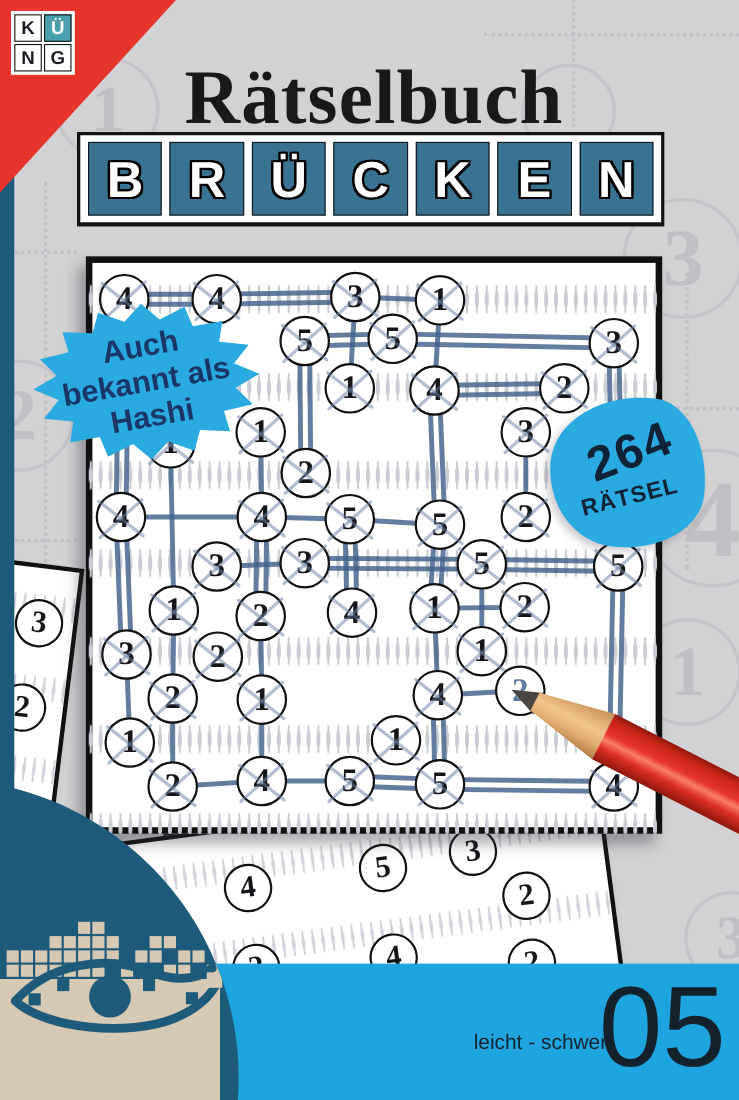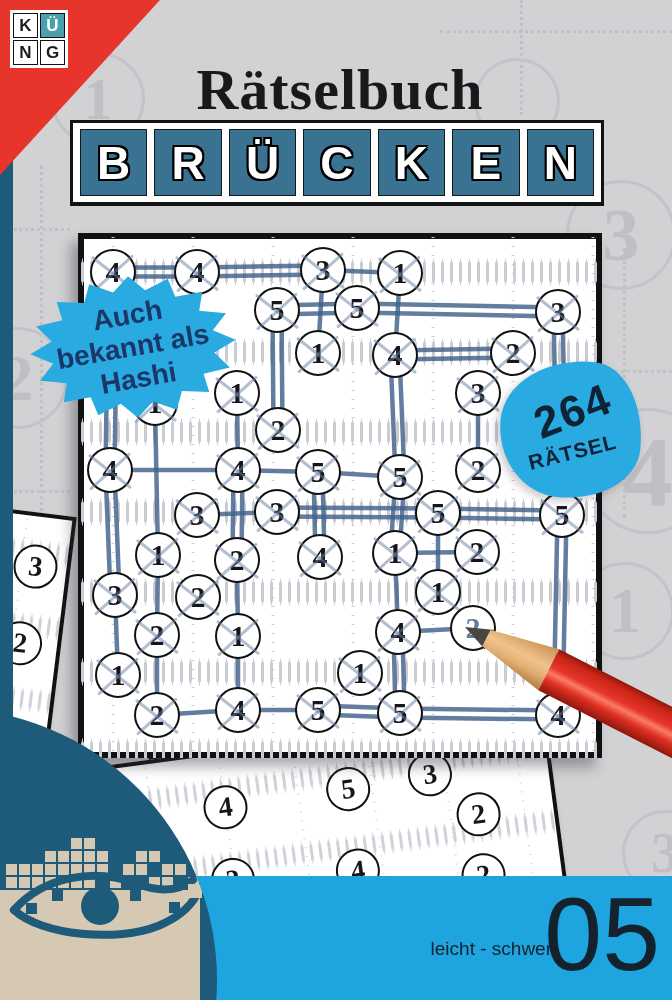--- a/index.html
+++ b/index.html
@@ -25,21 +25,21 @@
   .left-card{left:-80px;top:498px;width:150px;height:330px;transform:rotate(7deg);transform-origin:0 0;z-index:1;}
   .back-card{left:150px;top:750px;width:380px;height:80px;transform:rotate(-2deg);z-index:2;box-shadow:none;}
   .bottom-card{left:110px;top:765px;width:430px;height:200px;transform:rotate(-7.5deg);transform-origin:0 0;z-index:3;}
 
   
   .spine{position:absolute;left:0;top:148px;width:13px;height:852px;background:#1e5b7a;z-index:2;}
 
   
   .title{position:absolute;left:76px;top:58px;width:528px;height:64px;line-height:64px;
          text-align:center;font-family:"Liberation Serif",serif;font-weight:bold;
-         font-size:58px;color:#19191b;z-index:4;letter-spacing:1px;}
+         font-size:70px;color:#19191b;z-index:4;letter-spacing:1px;}
   .tile-strip{position:absolute;left:70px;top:120px;width:534px;height:86px;background:#fff;
          border:3px solid #131313;border-bottom-width:4px;box-sizing:border-box;
          display:flex;gap:7px;padding:6px 7px;z-index:4;}
   .tile{flex:1;background:#3a7292;border:1px solid #15181c;display:flex;align-items:center;justify-content:center;
         color:#fff;font-weight:bold;font-size:46px;
         text-shadow:-2px 0 #000,2px 0 #000,0 -2px #000,0 2px #000,-2px -2px #000,2px 2px #000,-2px 2px #000,2px -2px #000;}
 
   
   .main-card{position:absolute;left:78px;top:233px;width:524px;height:525px;background:#fff;
              border:6px solid #111;box-sizing:border-box;z-index:5;

